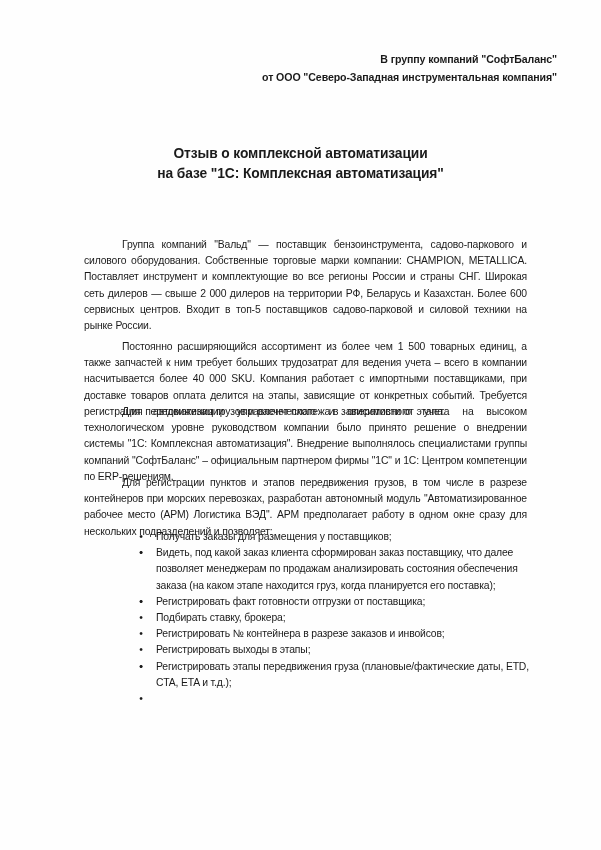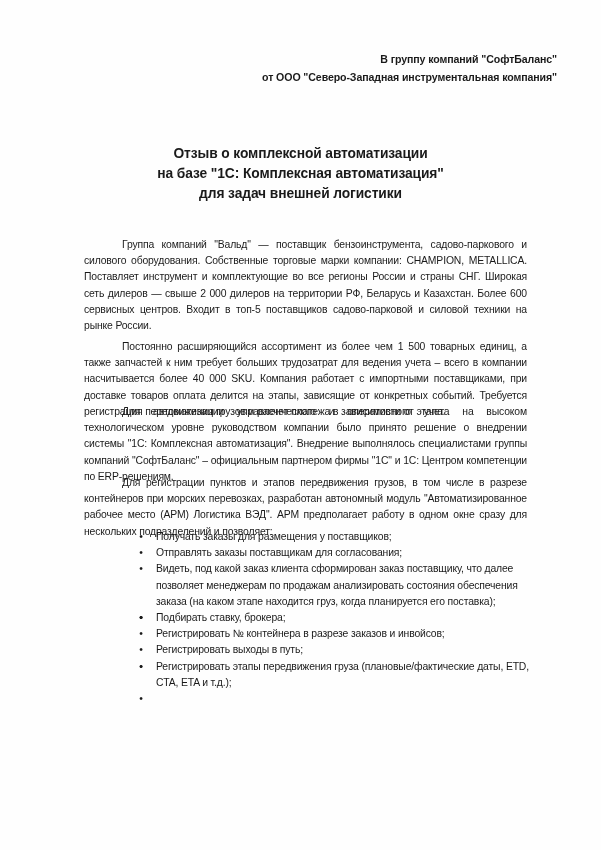--- a/index.html
+++ b/index.html
@@ -92,46 +92,45 @@
 <div class="page">
 
   <div class="header">
     <div>В группу компаний "СофтБаланс"</div>
     <div>от ООО "Северо-Западная инструментальная компания"</div>
   </div>
 
   <div class="title">
     <div>Отзыв о комплексной автоматизации</div>
     <div>на базе "1С: Комплексная автоматизация"</div>
-    <div>для задач внешней логистики</div>
   </div>
 
   <div class="body-text p1">
     <p class="para">Группа компаний "Вальд" — поставщик бензоинструмента, садово-паркового и силового оборудования. Собственные торговые марки компании: CHAMPION, METALLICA. Поставляет инструмент и комплектующие во все регионы России и страны СНГ. Широкая сеть дилеров — свыше 2 000 дилеров на территории РФ, Беларусь и Казахстан. Более 600 сервисных центров. Входит в топ-5 поставщиков садово-парковой и силовой техники на рынке России.</p>
   </div>
 
   <div class="body-text p2">
     <p class="para">Постоянно расширяющийся ассортимент из более чем 1 500 товарных единиц, а также запчастей к ним требует больших трудозатрат для ведения учета – всего в компании насчитывается более 40 000 SKU. Компания работает с импортными поставщиками, при доставке товаров оплата делится на этапы, зависящие от конкретных событий. Требуется регистрация передвижения грузов и расчет платежа в зависимости от этапа.</p>
   </div>
 
   <div class="body-text p3">
     <p class="para">Для автоматизации управленческого и оперативного учета на высоком технологическом уровне руководством компании было принято решение о внедрении системы "1С: Комплексная автоматизация". Внедрение выполнялось специалистами группы компаний "СофтБаланс" – официальным партнером фирмы "1С" и 1С: Центром компетенции по ERP-решениям.</p>
   </div>
 
   <div class="body-text p4">
     <p class="para">Для регистрации пунктов и этапов передвижения грузов, в том числе в разрезе контейнеров при морских перевозках, разработан автономный модуль "Автоматизированное рабочее место (АРМ) Логистика ВЭД". АРМ предполагает работу в одном окне сразу для нескольких подразделений и позволяет:</p>
   </div>
 
   <ul class="bullets">
     <li><span class="bullet">•</span><span>Получать заказы для размещения у поставщиков;</span></li>
-    <li><span class="bullet">•</span><span>Отправлять заказы поставщикам для согласования;</span></li>
+    <li><span class="bullet">•</span></li>
     <li><span class="bullet">•</span><span>Видеть, под какой заказ клиента сформирован заказ поставщику, что далее позволяет менеджерам по продажам анализировать состояния обеспечения заказа (на каком этапе находится груз, когда планируется его поставка);</span></li>
     <li><span class="bullet">•</span></li>
-    <li><span class="bullet">•</span></li>
+    <li><span class="bullet">•</span><span>Регистрировать факт готовности отгрузки от поставщика;</span></li>
     <li><span class="bullet">•</span><span>Подбирать ставку, брокера;</span></li>
     <li><span class="bullet">•</span><span>Регистрировать № контейнера в разрезе заказов и инвойсов;</span></li>
-    <li><span class="bullet">•</span><span>Регистрировать выходы в путь;</span></li>
+    <li><span class="bullet">•</span><span>Регистрировать выходы в этапы;</span></li>
     <li><span class="bullet">•</span></li>
     <li><span class="bullet">•</span><span>Регистрировать этапы передвижения груза (плановые/фактические даты, ETD, CTA, ETA и т.д.);</span></li>
     <li><span class="bullet">•</span></li>
   </ul>
 
 </div>
 
 </body></html>

